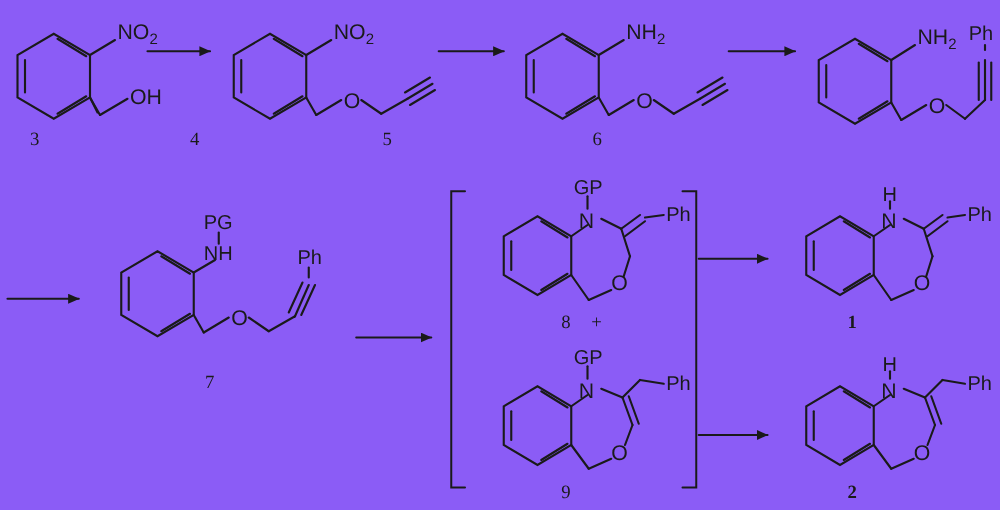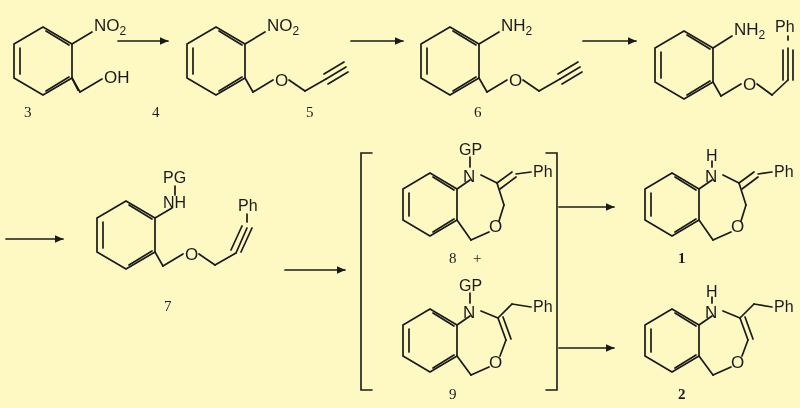--- a/index.html
+++ b/index.html
@@ -1,17 +1,17 @@
 <!DOCTYPE html>
 <html><head>
 <meta charset="utf-8">
 <style>
   html,body{margin:0;padding:0;background:#fff;}
   body{width:800px;height:408px;font-family:"Liberation Sans",sans-serif;}
-  #scheme-root{position:relative;width:800px;height:408px;overflow:hidden;background:#fef9c3;}
+  #scheme-root{position:relative;width:800px;height:408px;overflow:hidden;background:#8b5cf6;}
   svg{display:block;}
   .lbl{position:absolute;font-family:"Liberation Serif",serif;font-size:15px;color:#1a1a1a;}
   .lbl-bold{font-weight:bold;}
 </style>
 </head>
 <body>
 
 <div id="scheme-root">
 
 <svg width="800" height="408" viewBox="0 0 800 408">

